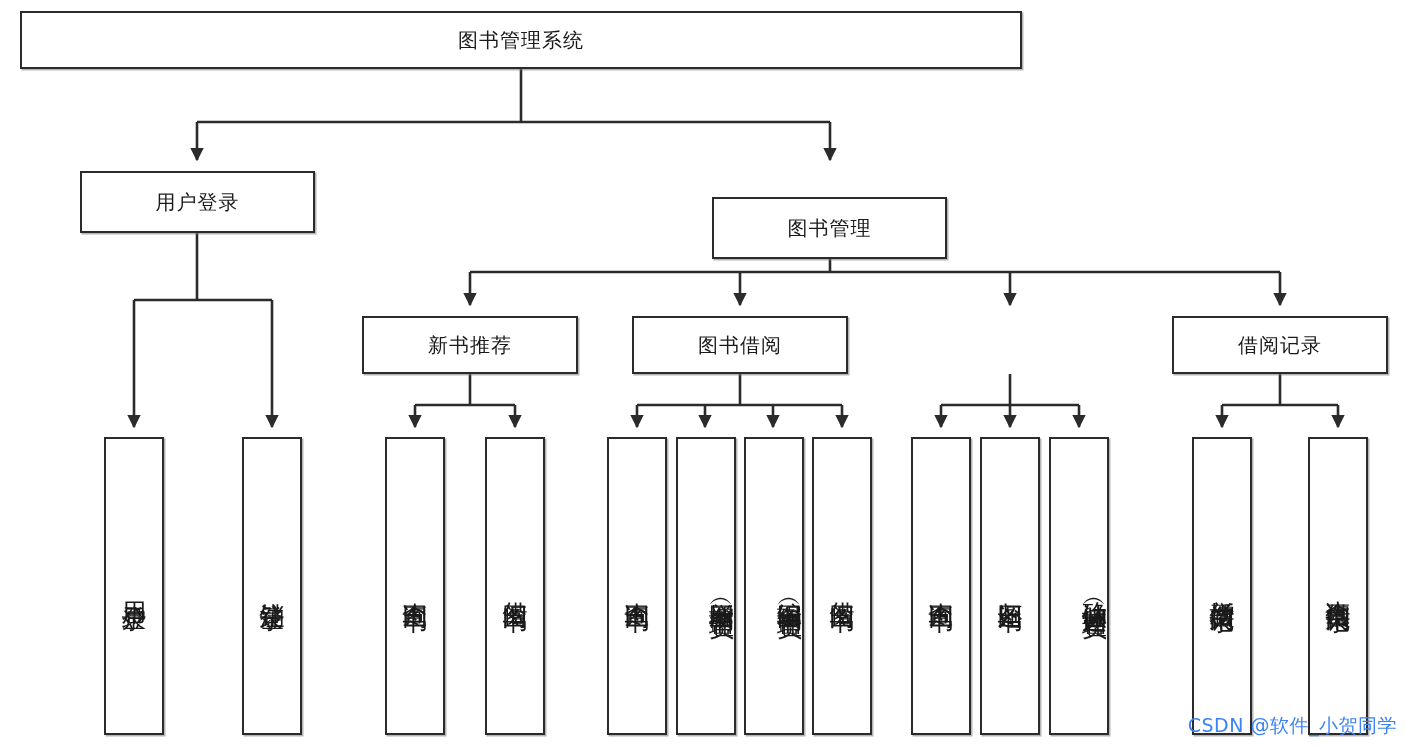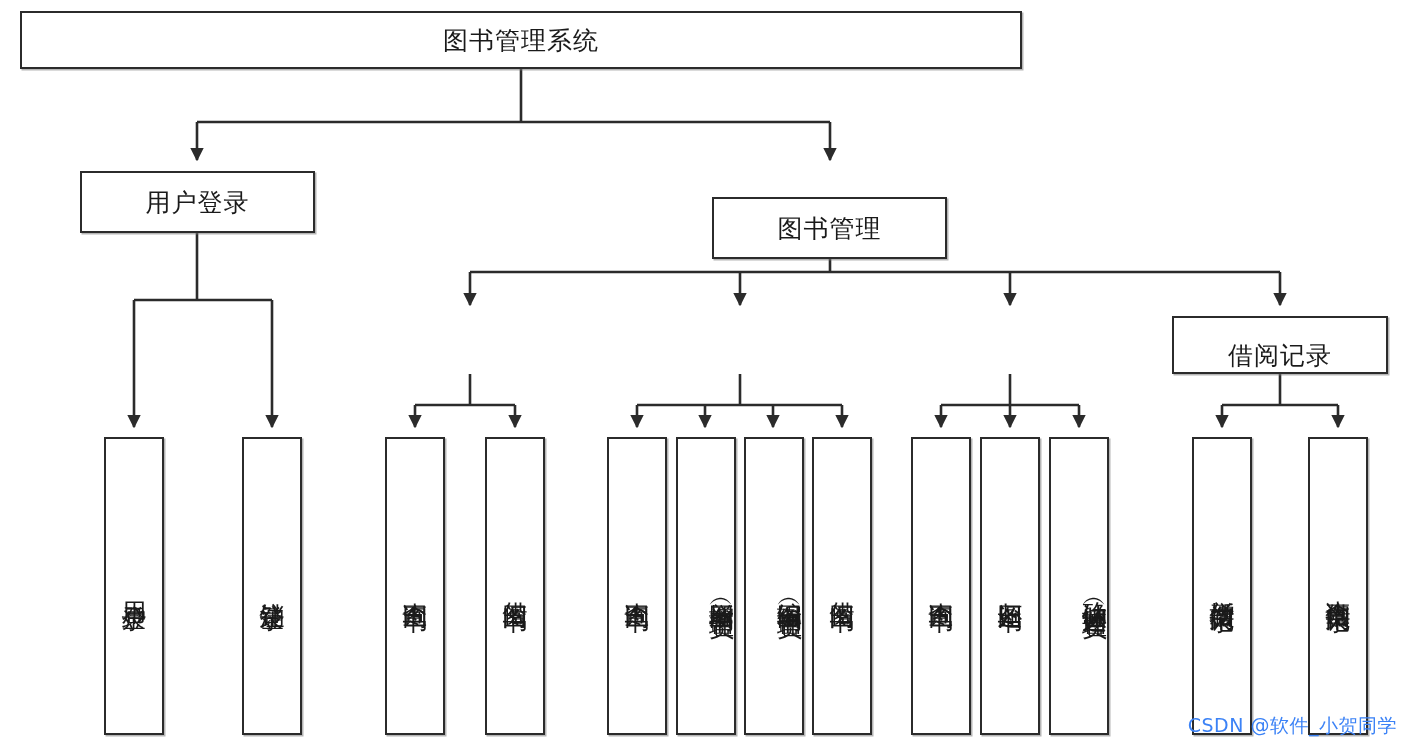--- a/index.html
+++ b/index.html
@@ -17,21 +17,21 @@
     position:absolute;
     box-sizing:border-box;
     background:#ffffff;
     border:2.5px solid #2b2b2b;
     display:flex;
     align-items:center;
     justify-content:center;
     color:#1a1a1a;
     box-shadow:1.5px 1.5px 0 rgba(120,120,120,.55);
   }
-  .node.h{ font-size:25px; letter-spacing:1px; }
+  .node.h{ font-size:20px; letter-spacing:1px; }
   .node.v{
     writing-mode:vertical-rl;
     text-orientation:upright;
     font-size:25px;
     letter-spacing:2px;
     align-items:flex-start;
     justify-content:center;
     padding-top:10px;
     line-height:1;
   }
@@ -107,21 +107,27 @@
     <span class="lbl">图书管理系统</span>
   </div>
 
   <div class="node h" style="left:80px;top:171px;width:235px;height:62px;">
     <span class="lbl">用户登录</span>
   </div>
   <div class="node h" style="left:712px;top:171px;width:235px;height:62px;margin-top:26px;">
     <span class="lbl">图书管理</span>
   </div>
 
-  <div class="node h" style="left:1172px;top:316px;width:216px;height:58px;align-items:flex-end;">
+  <div class="node h" style="left:362px;top:316px;width:216px;height:58px;">
+    <span class="lbl">新书推荐</span>
+  </div>
+  <div class="node h" style="left:632px;top:316px;width:216px;height:58px;">
+    <span class="lbl">图书借阅</span>
+  </div>
+  <div class="node h" style="left:1172px;top:316px;width:216px;height:58px;">
     <span class="lbl">借阅记录</span>
   </div>
 
   <div class="node v mid" style="left:104px;top:437px;width:60px;height:298px;">
     <span class="lbl">用户登录</span>
   </div>
   <div class="node v mid" style="left:242px;top:437px;width:60px;height:298px;">
     <span class="lbl">注销登录</span>
   </div>
 

